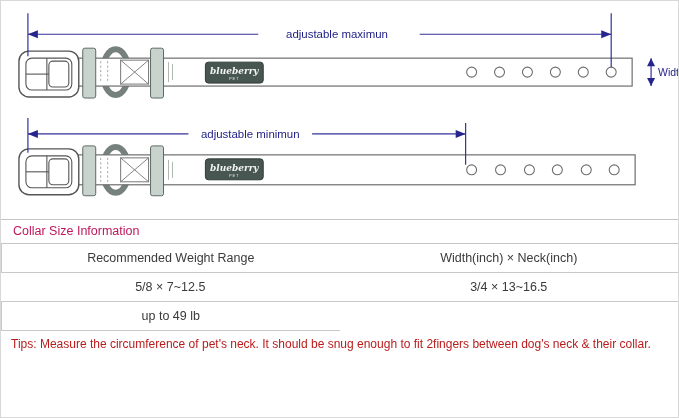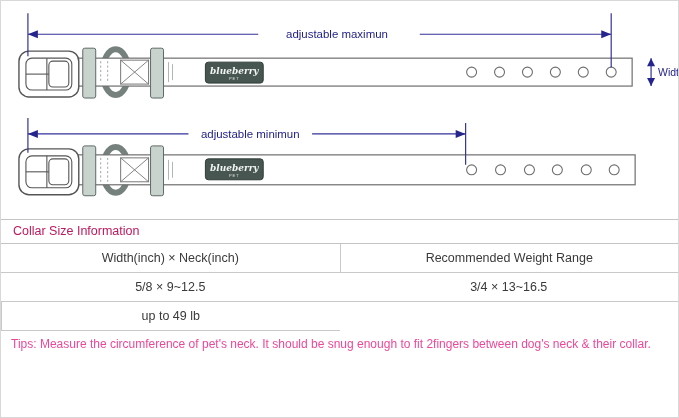--- a/index.html
+++ b/index.html
@@ -31,21 +31,21 @@
     height:23px;line-height:23px;padding-left:12px;font-size:12.5px;color:#be185d;
     border-bottom:1px solid #c4c4c4;background:#fff;
   }
   .grid{display:grid;grid-template-columns:50% 50%;}
   .cell{
     box-sizing:border-box;height:29px;line-height:28px;text-align:center;
     font-size:12.5px;color:#3a3a3a;border-bottom:1px solid #c9c9c9;background:#fff;
   }
   .cell.right{border-left:1px solid #c9c9c9;}
   .tips{
-    box-sizing:border-box;height:27px;padding:6px 0 0 10px;font-size:12px;color:#ec4899;background:#fff;
+    box-sizing:border-box;height:27px;padding:6px 0 0 10px;font-size:12px;color:#b91c1c;background:#fff;
   }
 </style>
 </head>
 <body>
 
 <div class="page">
 
   <div class="diagram-wrap">
     <svg width="677" height="218" viewBox="0 0 679 218">
 
@@ -133,25 +133,25 @@
         <path class="ann-head" d="M27,133 l10,-4 v8 z"></path>
         <path class="ann-head" d="M466,133 l-10,-4 v8 z"></path>
         <text class="ann-text" x="250" y="137" text-anchor="middle">adjustable minimun</text>
       </g>
     </svg>
   </div>
 
   <div class="table-wrap">
     <div class="table-title">Collar Size Information</div>
     <div class="grid">
+      <div class="cell right">Recommended Weight Range</div>
       <div class="cell">Width(inch)  ×  Neck(inch)</div>
-      <div class="cell right">Recommended Weight Range</div>
 
 
-      <div class="cell">5/8 × 9~12.5</div>
+      <div class="cell">5/8 × 7~12.5</div>
 
       <div class="cell">3/4 × 13~16.5</div>
 
       <div class="cell right">up to 49 lb</div>
     </div>
     <div class="tips">Tips: Measure the circumference of pet's neck. It should be snug enough to fit 2fingers between dog's neck &amp; their collar.</div>
   </div>
 
 </div>
 

